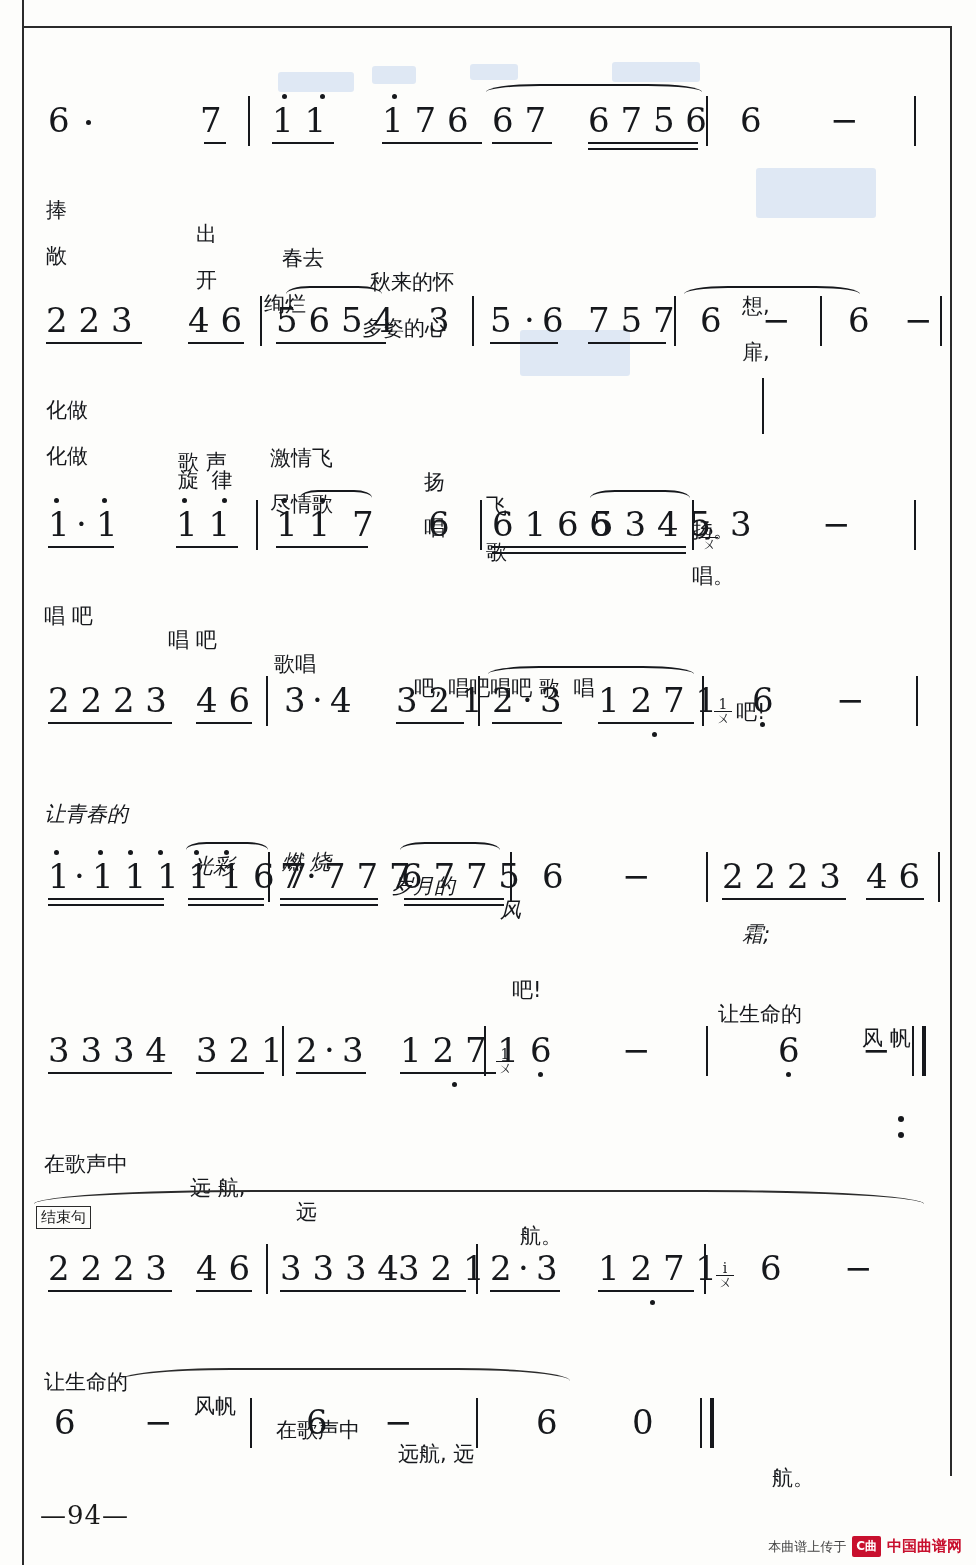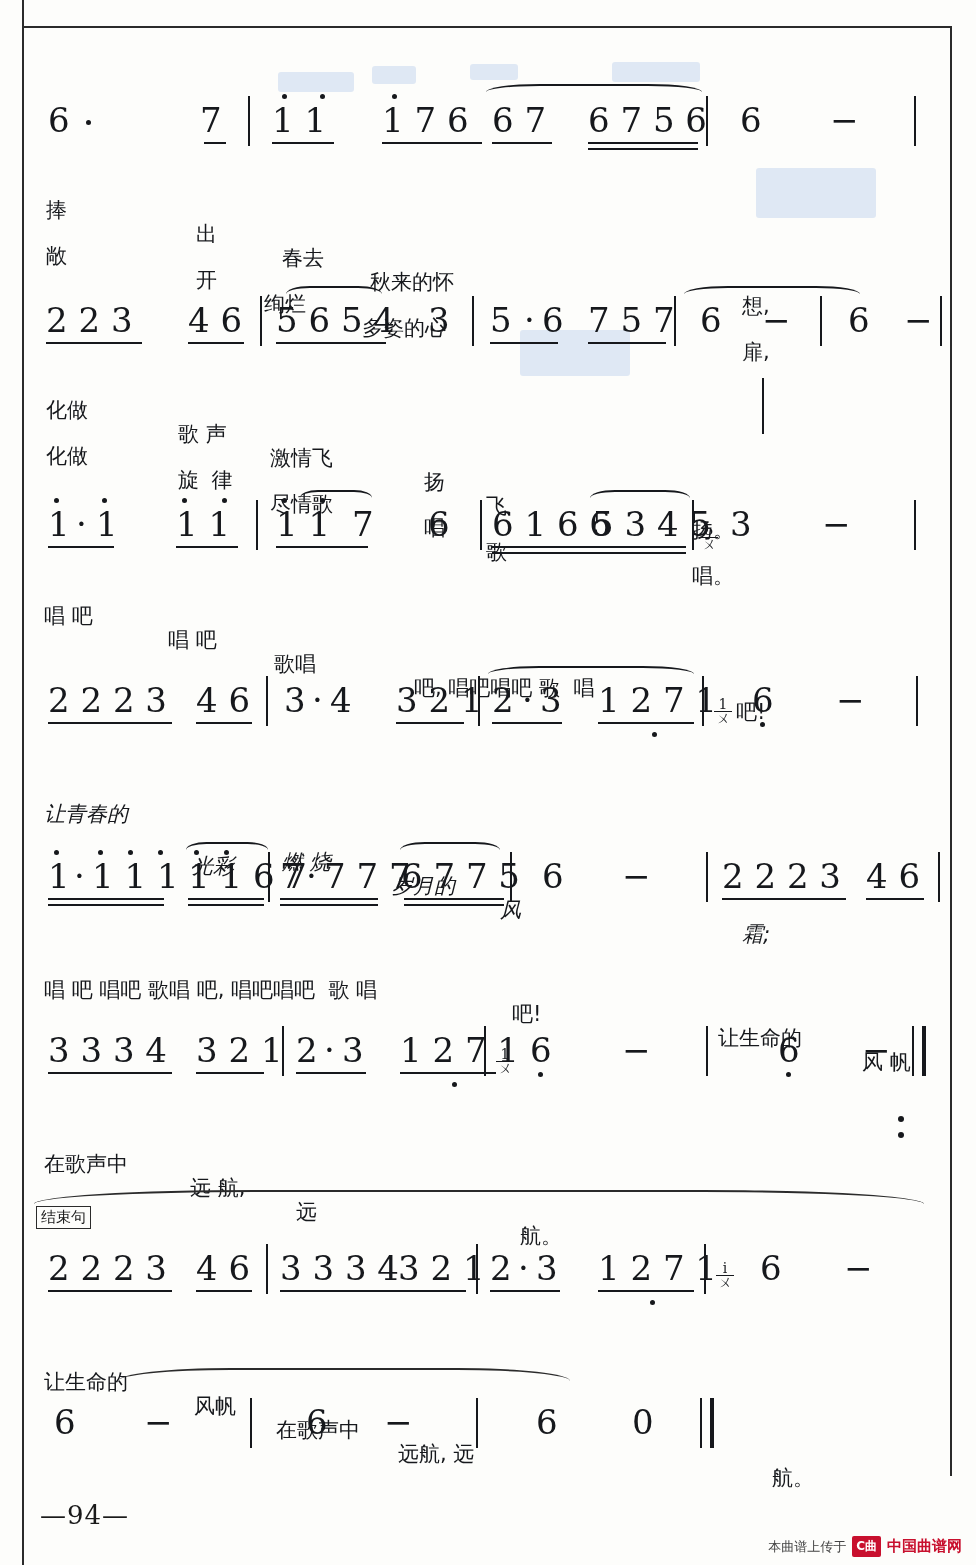--- a/index.html
+++ b/index.html
@@ -264,21 +264,21 @@
       <span class="beam" style="left:188px; top:46px; width:56px;"></span>
       <span class="beam" style="left:276px; top:46px; width:110px;"></span>
       <span class="beam" style="left:490px; top:46px; width:68px;"></span>
       <span class="beam" style="left:588px; top:46px; width:78px;"></span>
 
       <span class="slur" style="left:286px; top:-10px; width:96px;"></span>
       <span class="slur" style="left:684px; top:-10px; width:176px;"></span>
     </div>
     <div class="lyric-row" style="top:76px;">
       <span class="lyr-seg" style="left:46px;">化做</span>
-      <span class="lyr-seg" style="left:178px;">歌 声</span>
+      <span class="lyr-seg" style="left:178px;margin-top:28px;">歌 声</span>
       <span class="lyr-seg" style="left:270px;">激情飞</span>
       <span class="lyr-seg" style="left:424px;">扬</span>
       <span class="lyr-seg" style="left:486px;">飞</span>
       <span class="lyr-seg" style="left:692px;">扬。</span>
     </div>
     <div class="lyric-row" style="top:122px;">
       <span class="lyr-seg" style="left:46px;">化做</span>
       <span class="lyr-seg" style="left:178px;font-family:Liberation Mono, monospace;">旋 律</span>
       <span class="lyr-seg" style="left:270px;">尽情歌</span>
       <span class="lyr-seg" style="left:424px;">唱</span>
@@ -412,21 +412,20 @@
       <span class="beam2" style="left:280px; top:52px; width:98px;"></span>
       <span class="beam" style="left:404px; top:46px; width:100px;"></span>
       <span class="beam2" style="left:404px; top:52px; width:100px;"></span>
       <span class="beam" style="left:722px; top:46px; width:124px;"></span>
       <span class="beam" style="left:866px; top:46px; width:58px;"></span>
 
       <span class="slur" style="left:186px; top:-10px; width:82px;"></span>
       <span class="slur" style="left:400px; top:-10px; width:100px;"></span>
     </div>
     <div class="lyric-row" style="top:100px;">
-      <span class="lyr-seg" style="left:44px;">唱 吧 唱吧 歌唱 吧, 唱吧唱吧  歌 唱</span>
       <span class="lyr-seg" style="left:512px;">吧!</span>
       <span class="lyr-seg" style="left:718px;">让生命的</span>
       <span class="lyr-seg" style="left:862px;">风 帆</span>
     </div>
   </div>
 
   <div class="system" style="top:1026px; height:160px;">
     <div class="notes-row" style="top:0;">
       <span class="note-seg" style="left:48px; top:4px;">3 3 3 4</span>
       <span class="note-seg" style="left:196px; top:4px;">3 2 1</span>

